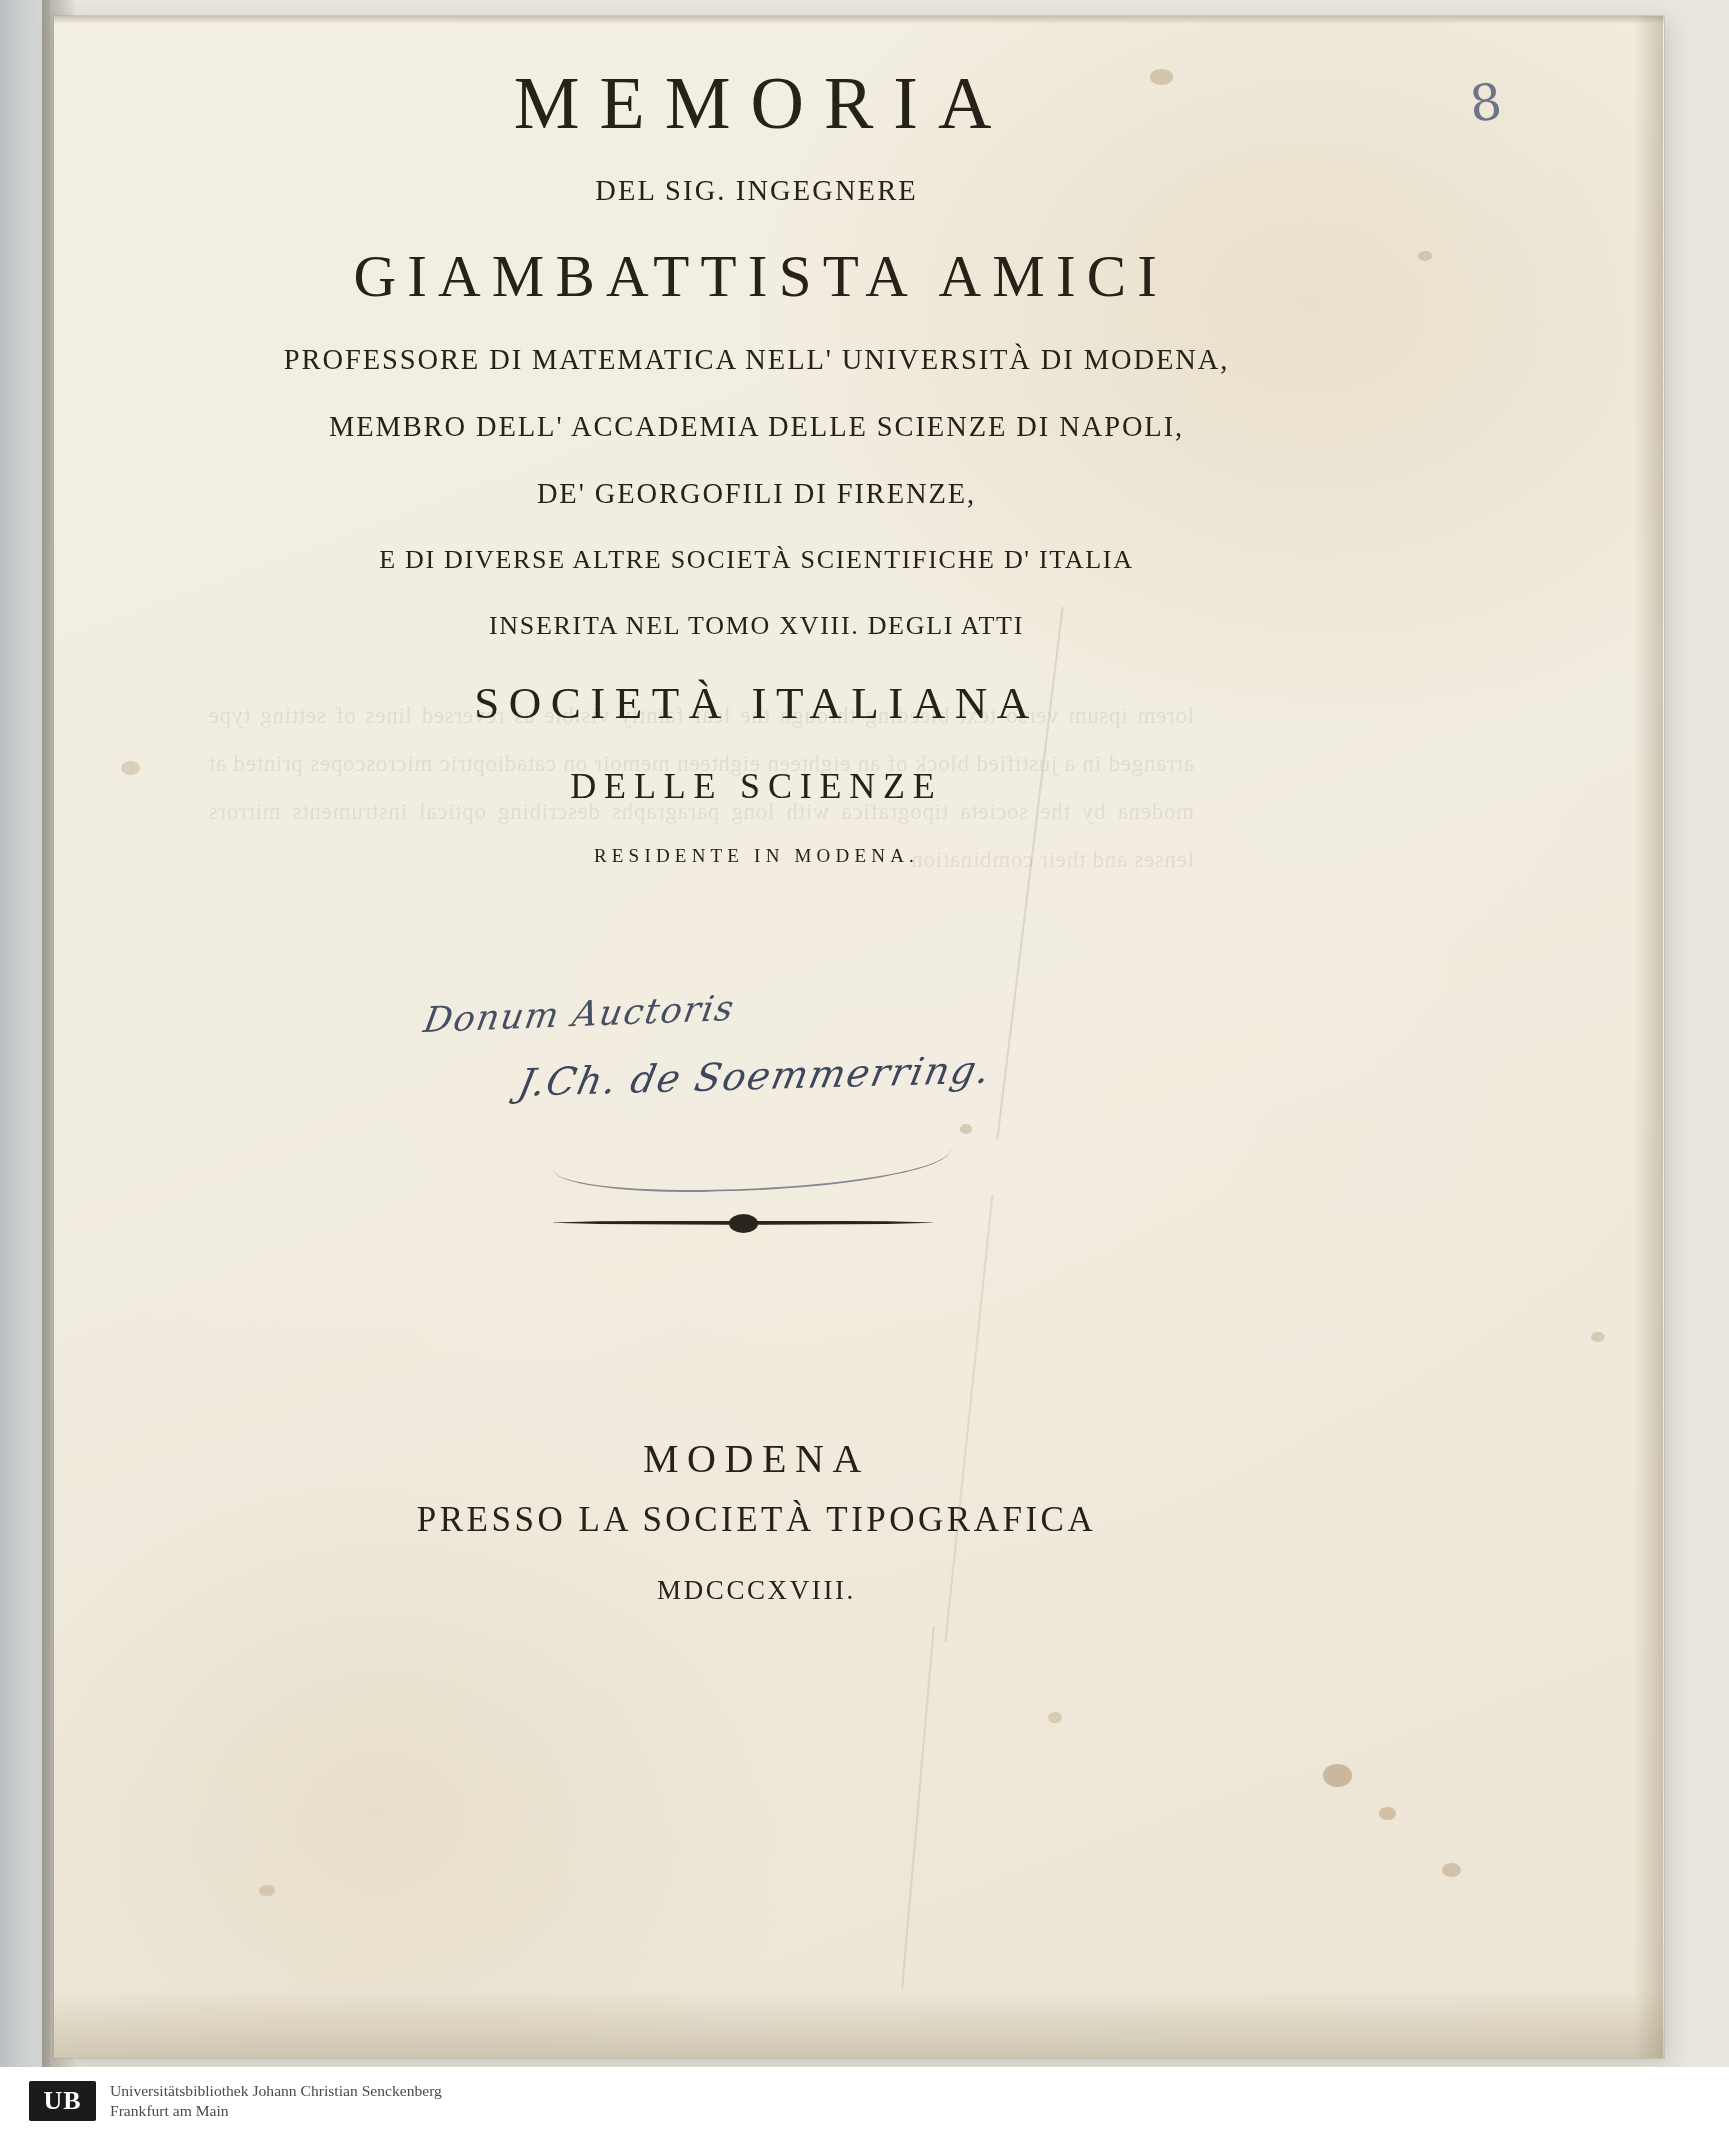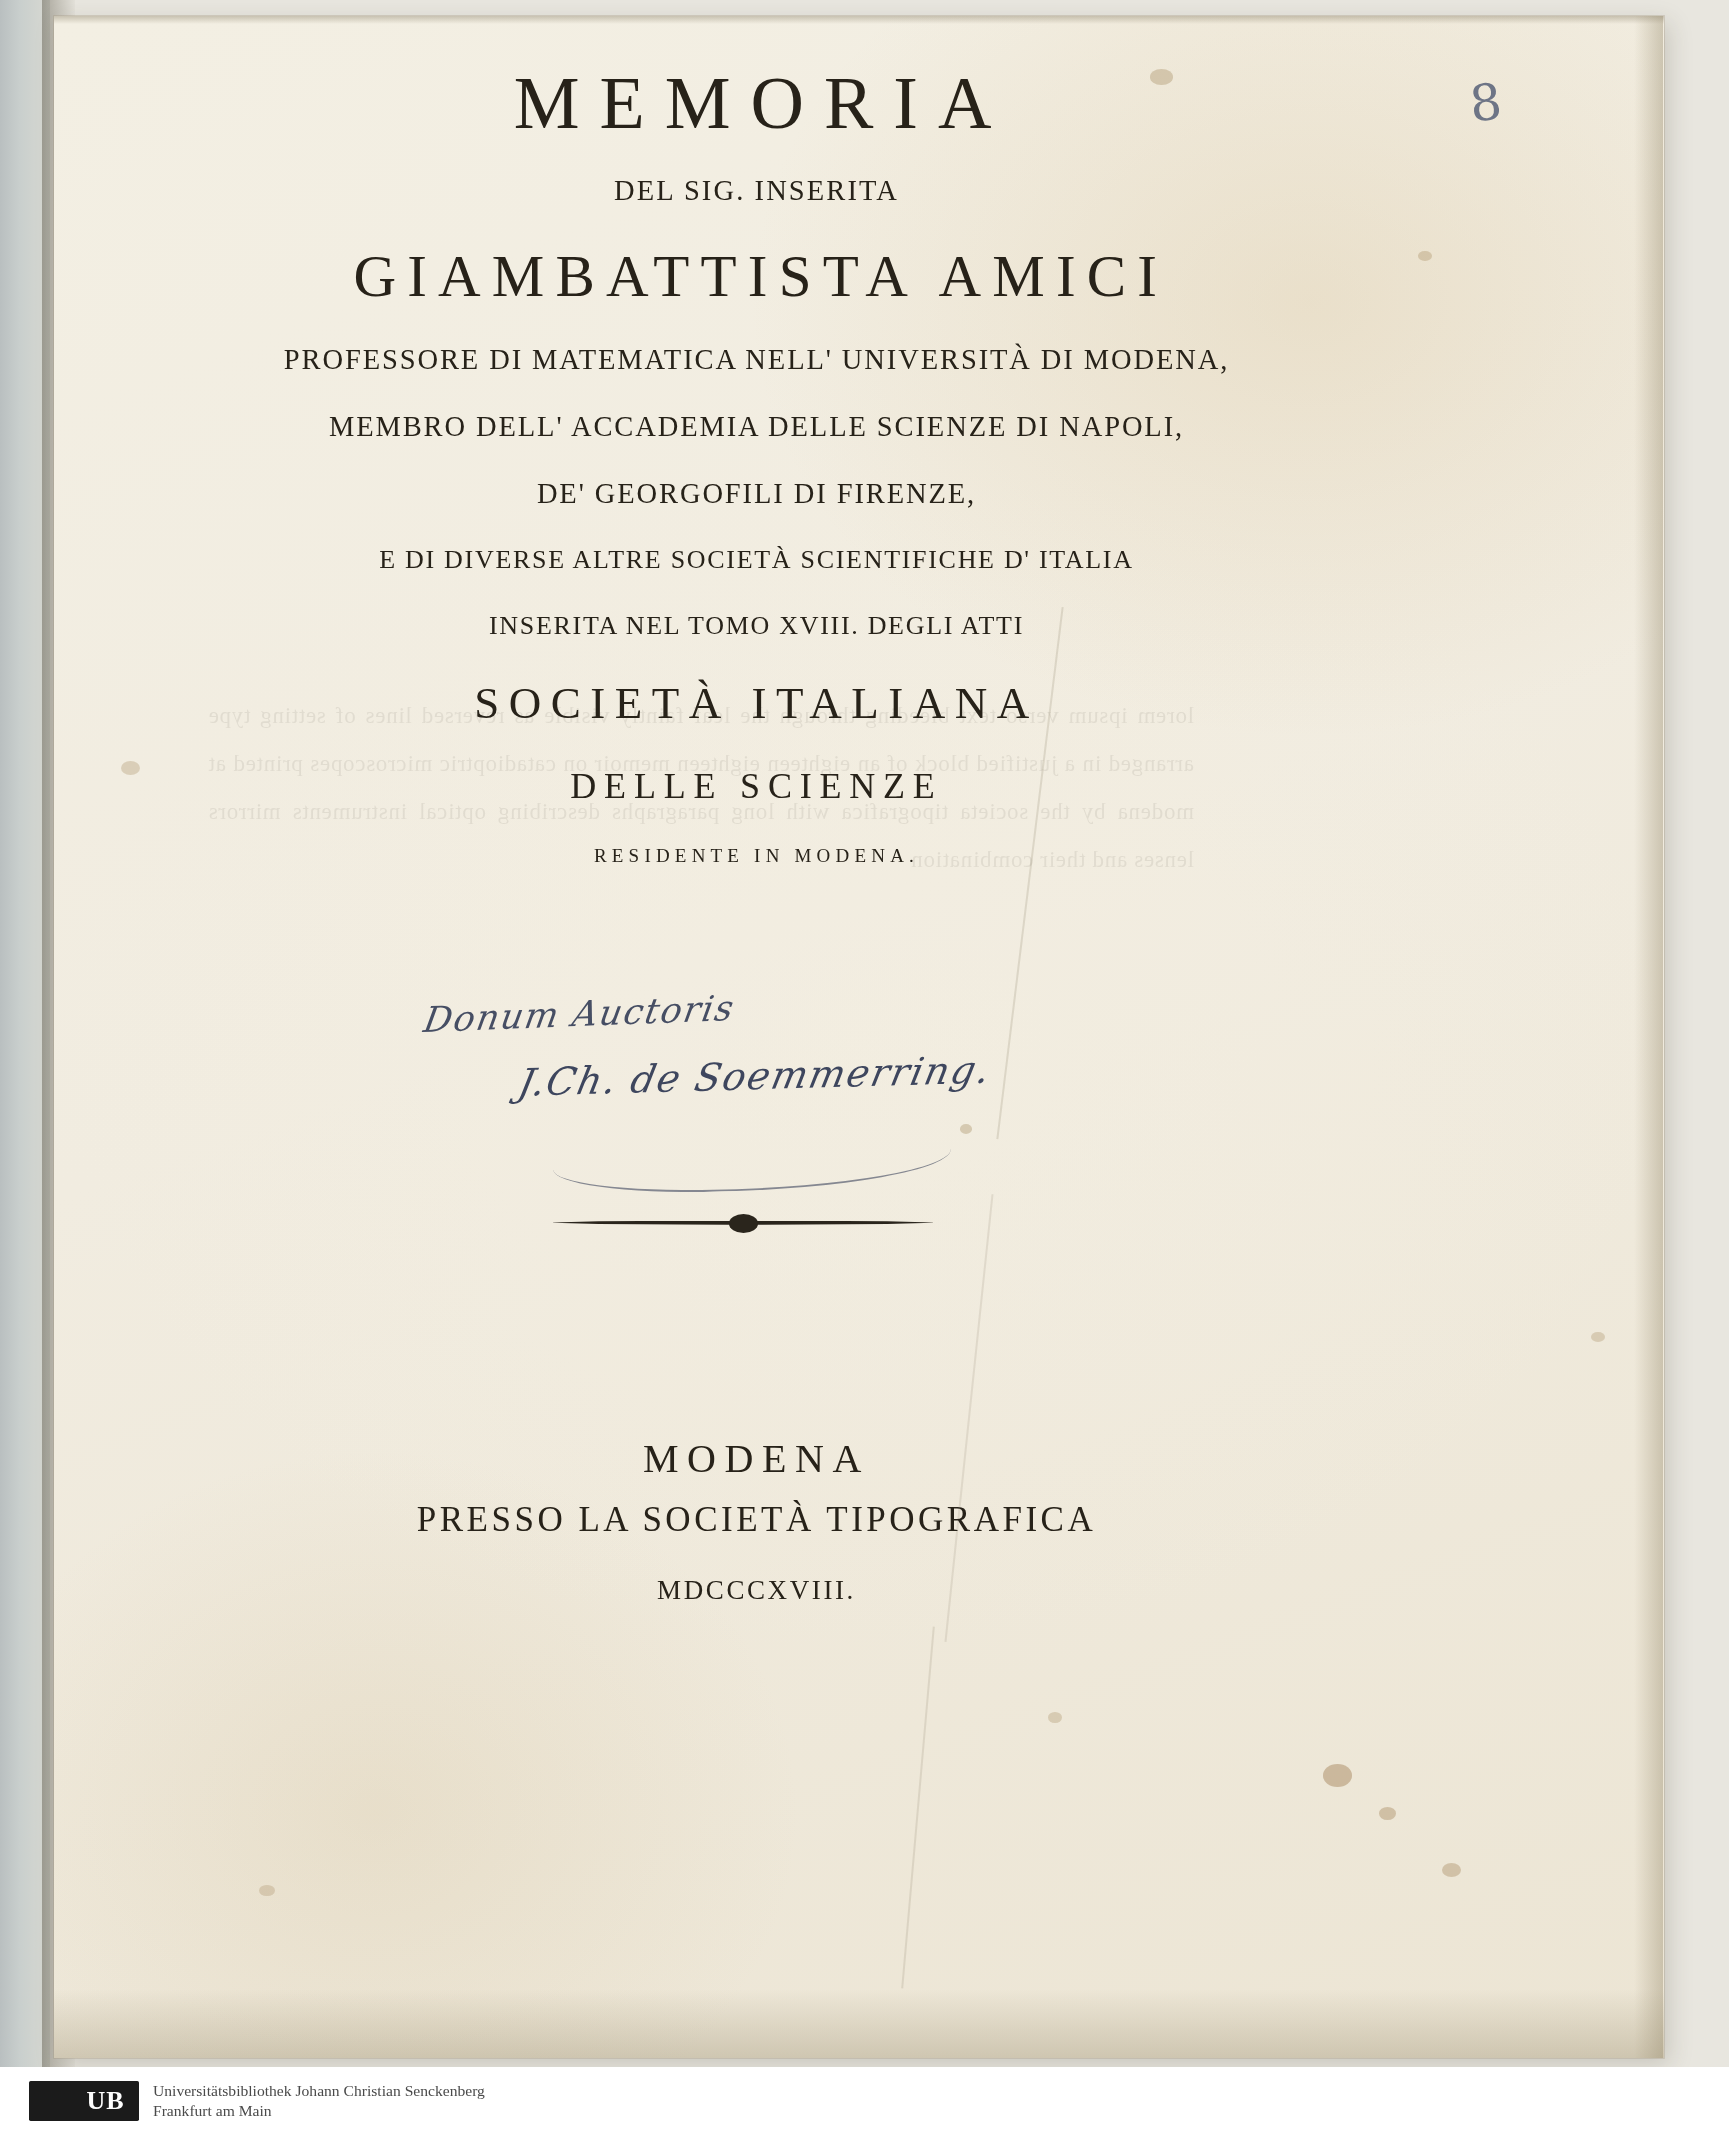--- a/index.html
+++ b/index.html
@@ -258,21 +258,20 @@
     background: #1b1b1b;
     color: #ffffff;
     font-family: "Liberation Serif", serif;
     font-size: 26px;
     font-weight: bold;
     letter-spacing: 0.9px;
     display: flex;
     align-items: center;
     justify-content: center;
     border-radius: 1.7px;
-    padding-left: 43px;
   }
   .footer-text {
     margin-left: 14px;
     color: #4a4a4a;
     font-family: Liberation Serif, serif;
     font-size: 15.6px;
     line-height: 20px;
   }
   .footer-text div { white-space: nowrap; }
 </style>
@@ -303,21 +302,21 @@
   <div class="stain" style="left:1591px;top:1332px;width:14px;height:10.4px;background:rgba(150,118,70,0.26);"></div>
 
   <div class="crease" style="left:1029px;top:605px;width:1.7px;height:536px;transform:rotate(7deg);opacity:0.5;"></div>
   <div class="crease" style="left:917px;top:1626px;width:1.7px;height:363px;transform:rotate(5deg);opacity:0.45;"></div>
   <div class="crease" style="left:968px;top:1193px;width:1.7px;height:450px;transform:rotate(6deg);opacity:0.40;"></div>
 
   <div class="folio">8</div>
 
   <div class="title-block">
     <p class="ln l-memoria">MEMORIA</p>
-    <p class="ln l-delsig">DEL SIG. INSERITA</p>
+    <p class="ln l-delsig">DEL SIG. INGEGNERE</p>
     <p class="ln l-author">GIAMBATTISTA AMICI</p>
     <p class="ln l-sub">PROFESSORE DI MATEMATICA NELL' UNIVERSITÀ DI MODENA,</p>
     <p class="ln l-sub">MEMBRO DELL' ACCADEMIA DELLE SCIENZE DI NAPOLI,</p>
     <p class="ln l-sub">DE' GEORGOFILI DI FIRENZE,</p>
     <p class="ln l-sub2">E DI DIVERSE ALTRE SOCIETÀ SCIENTIFICHE D' ITALIA</p>
     <p class="ln l-sub2">INSERITA NEL TOMO XVIII. DEGLI ATTI</p>
     <p class="ln l-societa">SOCIETÀ ITALIANA</p>
     <p class="ln l-delle">DELLE SCIENZE</p>
     <p class="ln l-residente">RESIDENTE IN MODENA.</p>
   </div>

